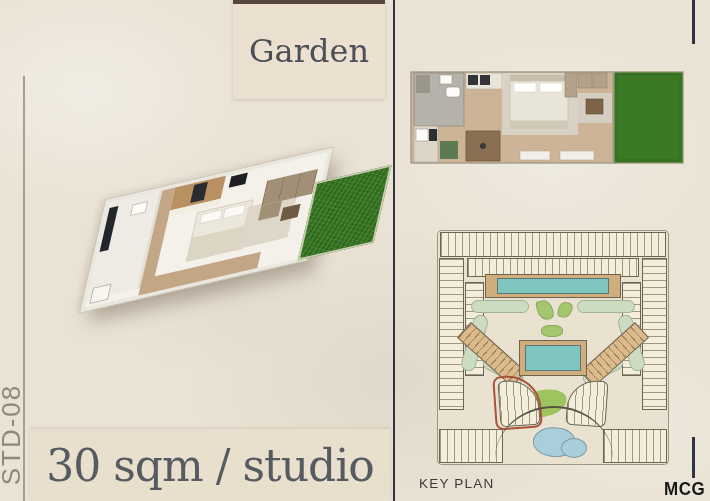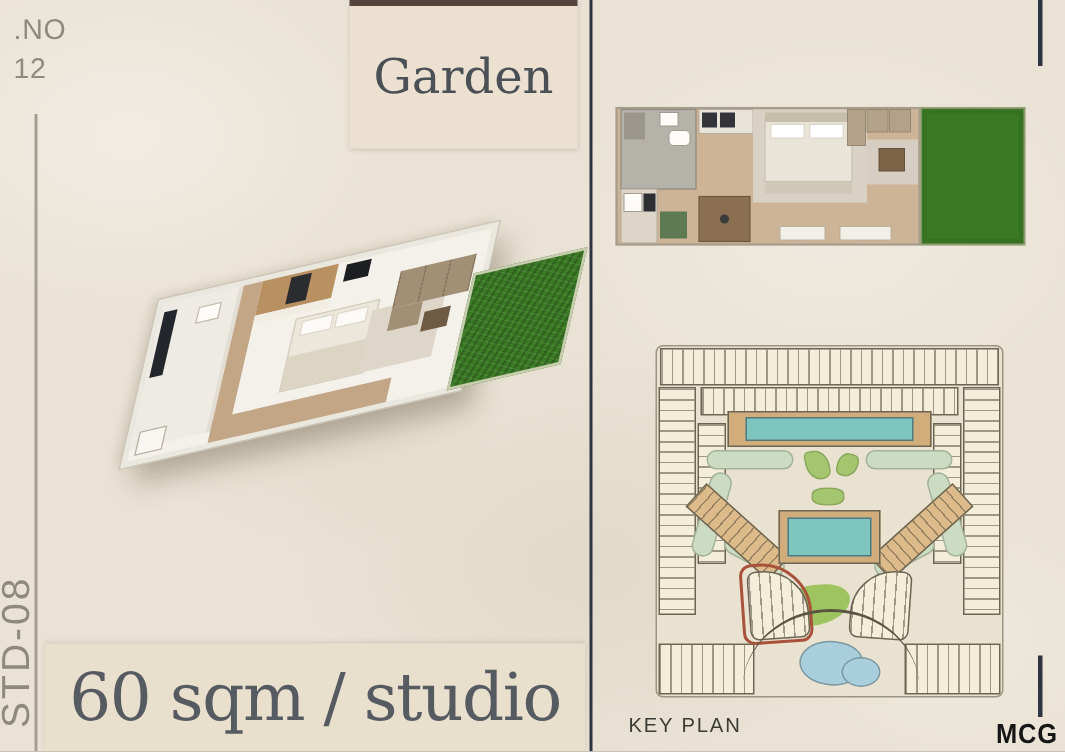--- a/index.html
+++ b/index.html
@@ -118,24 +118,20 @@
   .kp-road{left:58px;top:176px;width:118px;height:56px;border-top:2px solid #5a5342;border-radius:50% 50% 0 0 / 95% 95% 0 0;}
   
   .keyplan-label{position:absolute;left:419px;top:476px;font-size:13.5px;color:#3c3b35;letter-spacing:1.2px;}
   .brand{position:absolute;left:664px;top:480px;font-size:17px;font-weight:bold;color:#161616;letter-spacing:.5px;transform:scaleY(1.08);}
 </style>
 </head>
 <body>
 
 <div class="canvas">
 
-  <div class="unit-no">
-    <div>.NO</div>
-    <div>12</div>
-  </div>
 
   <div class="vline-thin"></div>
 
   <div class="std-code">STD-08</div>
 
   <div class="garden-box">
     <div>Garden</div>
   </div>
 
   <div class="iso-wrap">
@@ -157,21 +153,21 @@
       </div>
       <div class="iso-rug"></div>
       <div class="iso-sofa"></div>
       <div class="iso-chaise"></div>
       <div class="iso-table"></div>
       <div class="iso-grass"></div>
     </div>
   </div>
 
   <div class="area-box">
-    <span>60 sqm / studio</span>
+    <span>30 sqm / studio</span>
   </div>
 
   <div class="sep-main"></div>
   <div class="tick-top"></div>
   <div class="tick-bottom"></div>
 
   <div class="plan-wrap">
     <svg width="274" height="93" viewBox="0 0 274 93">
       <rect x="1" y="1" width="202" height="91" fill="#cdb497" stroke="#a79d8d" stroke-width="1.5"></rect>
       <rect x="4" y="2" width="50" height="53" fill="#b5b2a9" stroke="#8f887b" stroke-width="0.8"></rect>

